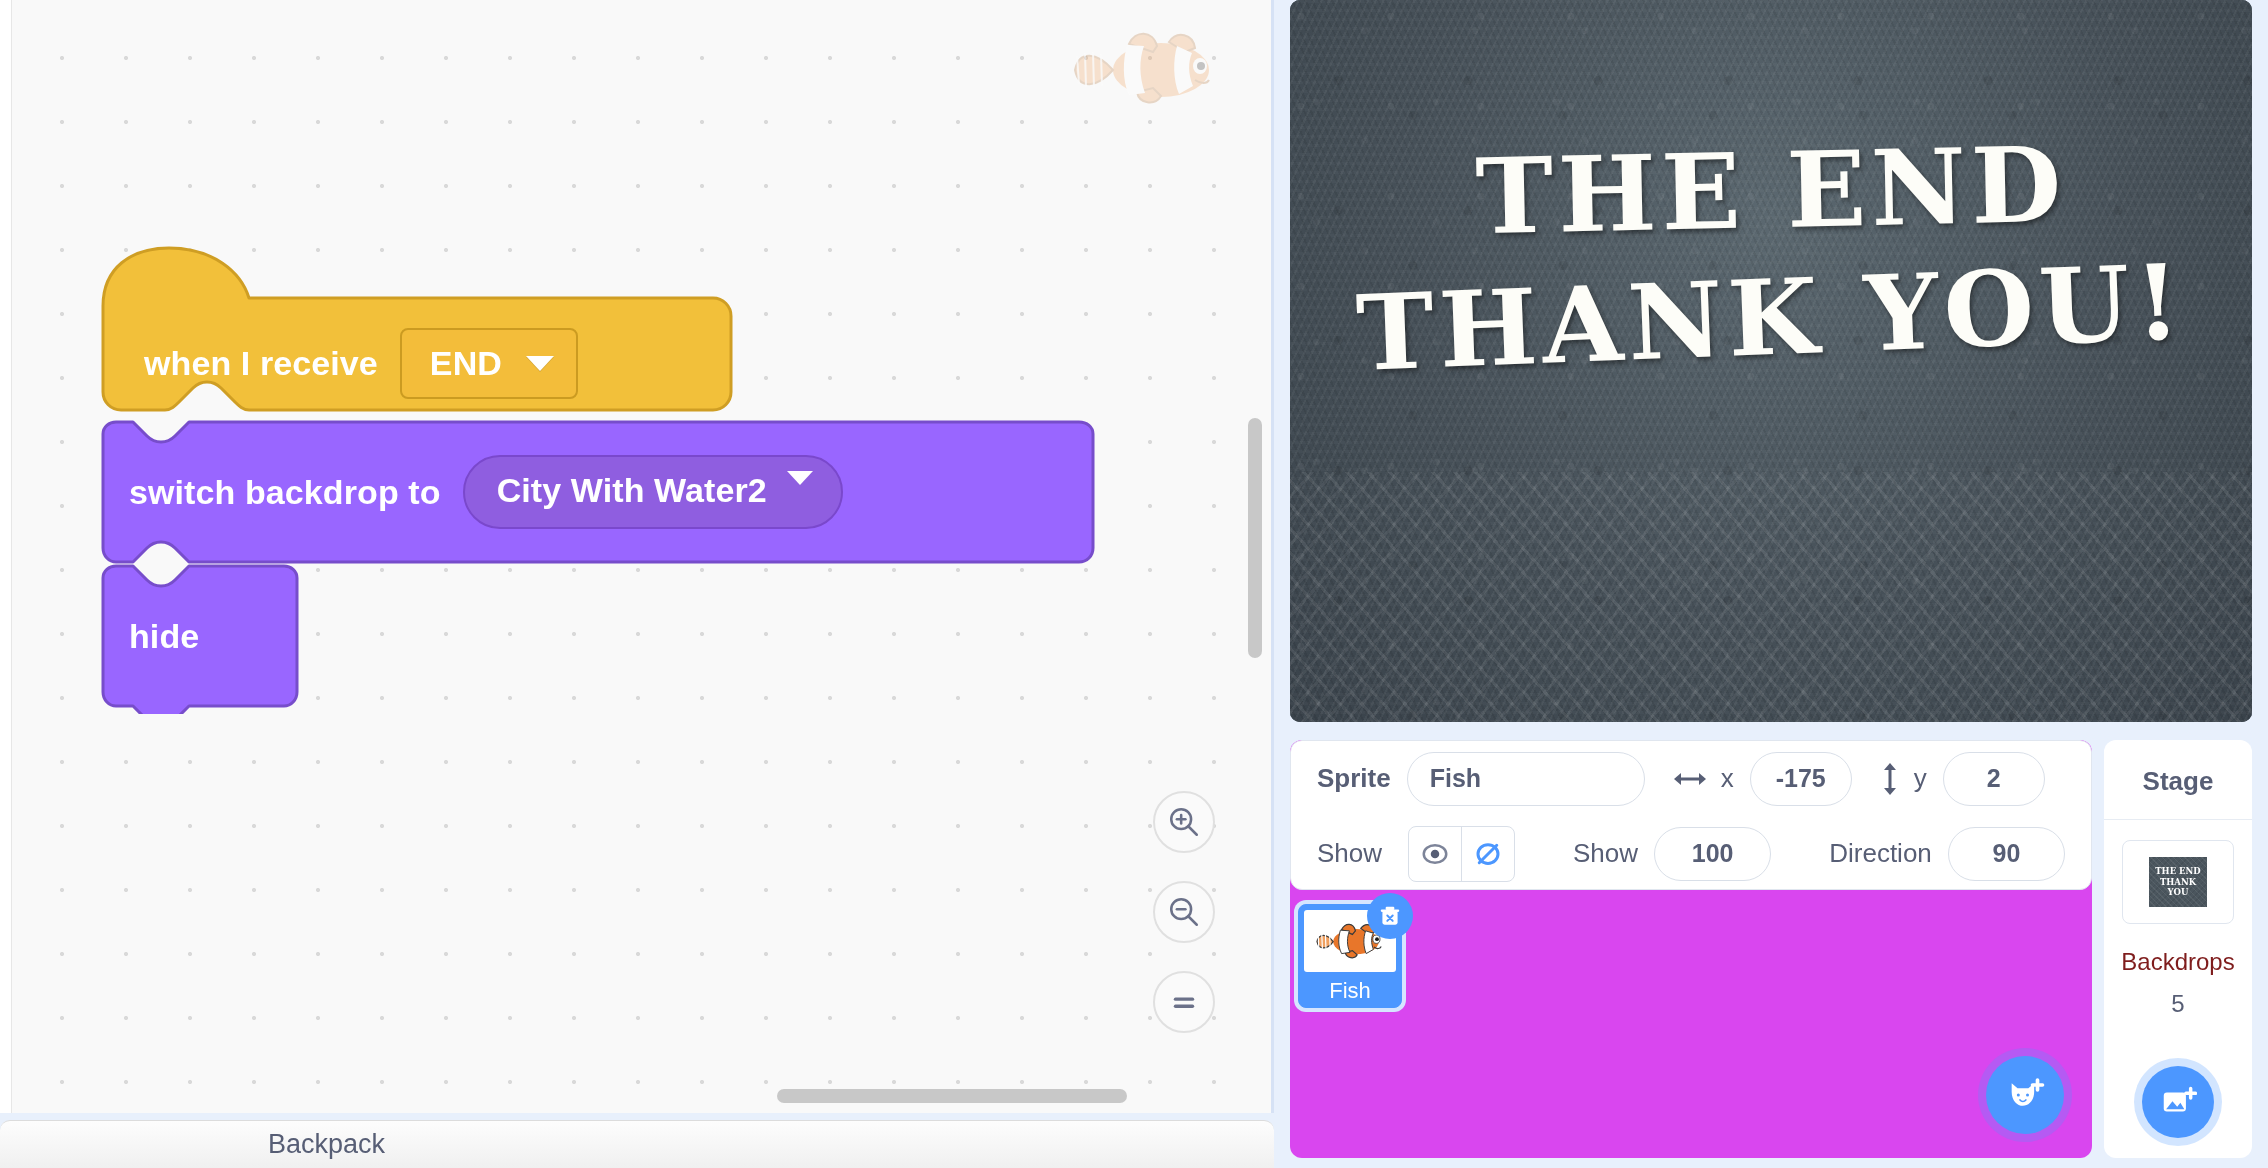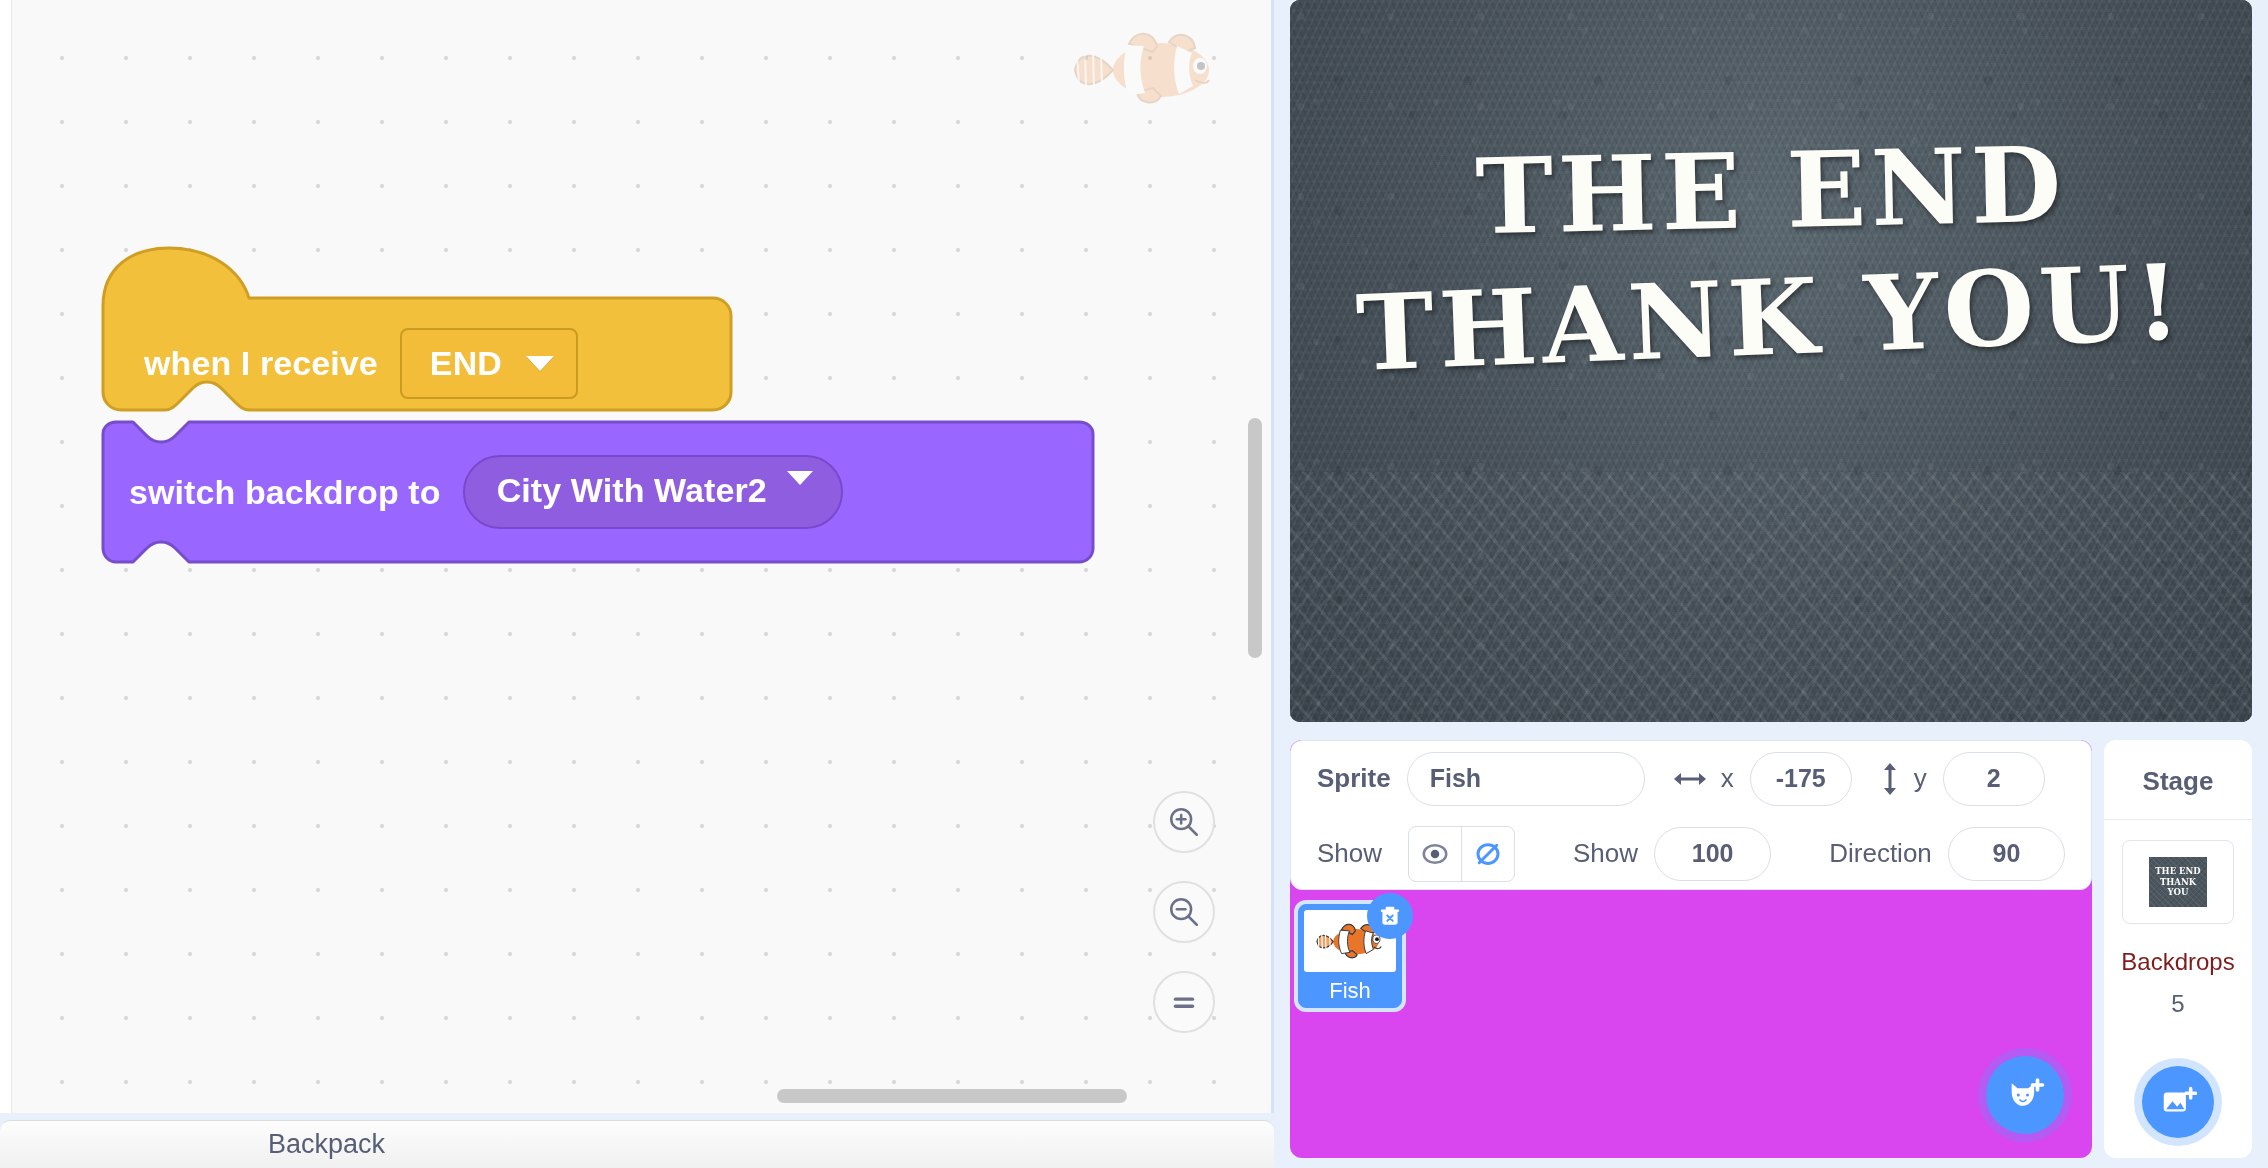--- a/index.html
+++ b/index.html
@@ -385,20 +385,30 @@
         </svg>
         <div class="stack-content">
           <span class="blk-text">switch backdrop to</span>
           <span class="dd-field-purple">
             <span class="blk-text">City With Water2</span>
             <span class="dd-caret-white"></span>
           </span>
         </div>
       </div>
 
+      <div class="stack-block" style="width:200px;height:150px;margin-top:-4px;">
+        <svg class="stack-svg" width="200" height="150" viewBox="0 0 200 150">
+          <path d="M2 14 C2 7, 8 2, 15 2 L32 2 L46 16 C54 24, 66 24, 74 16 L88 2 L183 2
+                   C190 2, 196 7, 196 14 L196 128 C196 136, 190 142, 183 142 L88 142
+                   L74 156 C66 164, 54 164, 46 156 L32 142 L15 142 C8 142, 2 136, 2 128 Z" fill="#9966ff" stroke="#774dcb" stroke-width="3" stroke-linejoin="round"></path>
+        </svg>
+        <div class="stack-content">
+          <span class="blk-text">hide</span>
+        </div>
+      </div>
 
     </div>
 
     <div id="zoom-controls">
       <div class="zoom-btn">
         <svg width="34" height="34" viewBox="0 0 24 24">
           <circle cx="10" cy="10" r="7" fill="none" stroke="#6b7189" stroke-width="1.8"></circle>
           <line x1="15" y1="15" x2="21" y2="21" stroke="#6b7189" stroke-width="1.8" stroke-linecap="round"></line>
           <line x1="7" y1="10" x2="13" y2="10" stroke="#6b7189" stroke-width="1.8" stroke-linecap="round"></line>
           <line x1="10" y1="7" x2="10" y2="13" stroke="#6b7189" stroke-width="1.8" stroke-linecap="round"></line>

